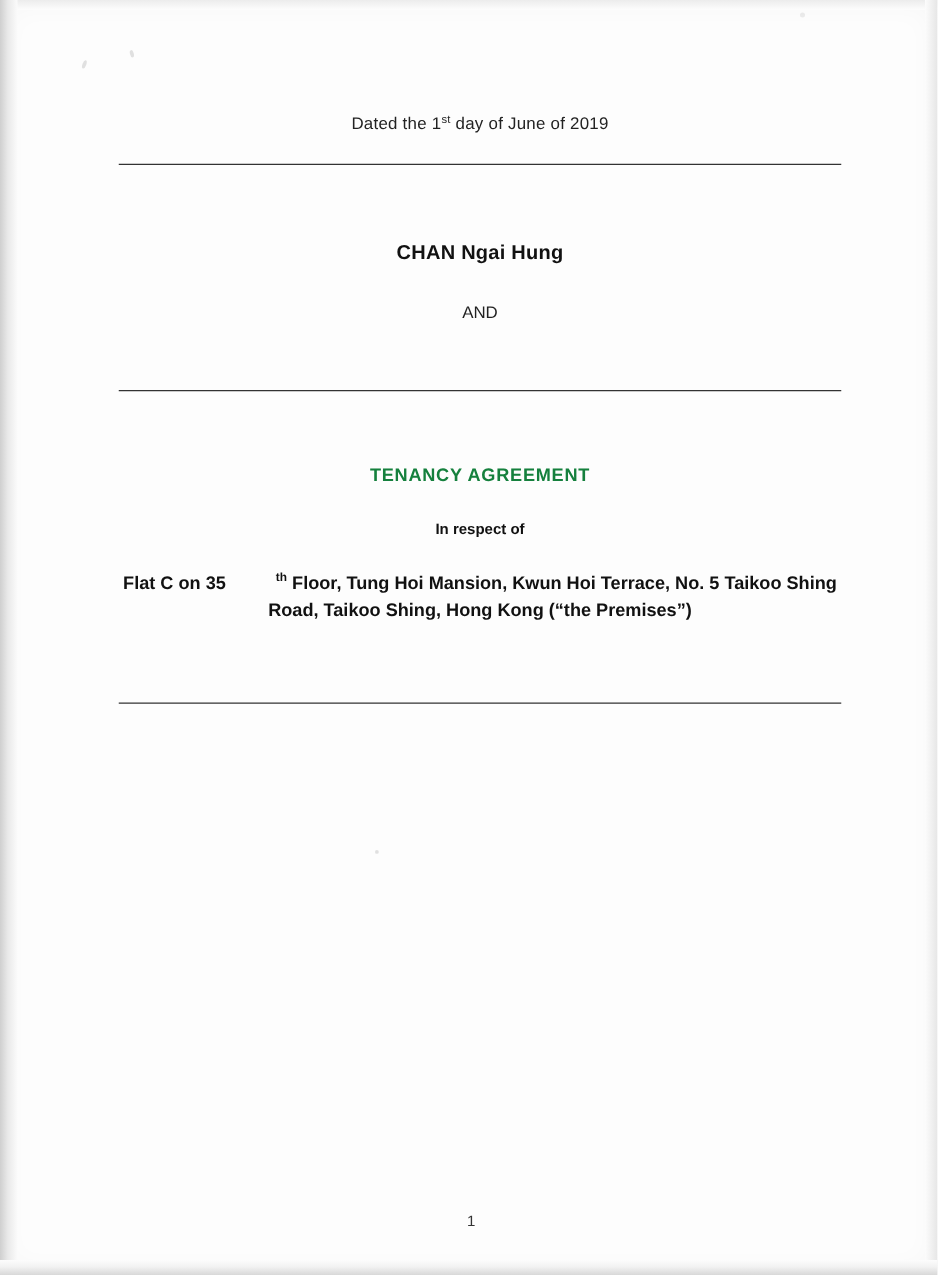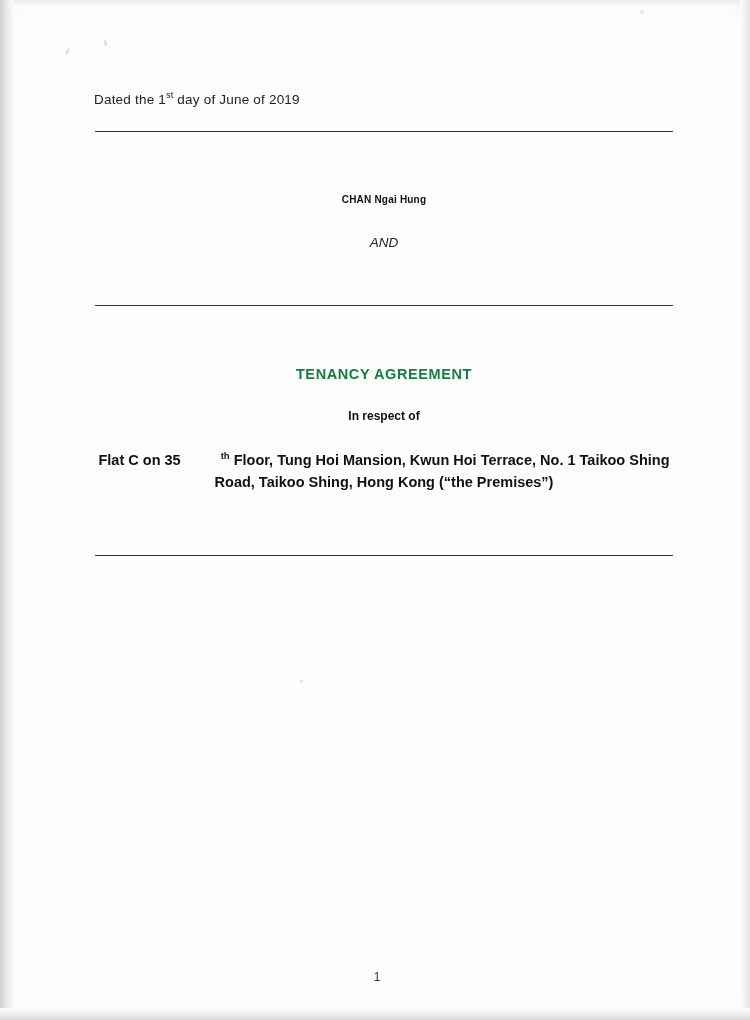--- a/index.html
+++ b/index.html
@@ -75,20 +75,21 @@
   }
 
   .content {
     position: absolute;
     left: 80px;
     top: 0;
     width: 580px;
   }
 
   .dated {
+    text-align: center;
     font-size: 13.5px;
     letter-spacing: 0.2px;
     margin-top: 82px;
     color: #222;
   }
   .dated sup {
     font-size: 9px;
     vertical-align: super;
   }
 
@@ -100,31 +101,30 @@
   }
   .rule-1 { margin-top: 24px; }
   .rule-2 { margin-top: 55px; }
   .rule-3 { margin-top: 62px; }
 
   .parties {
     text-align: center;
     margin-top: 62px;
   }
   .party {
-    font-size: 10px;
+    font-size: 16px;
     font-weight: bold;
     letter-spacing: 0.2px;
     color: #111;
   }
   .and {
     font-size: 13.5px;
     font-weight: normal;
     margin: 30px 0;
     color: #222;
-    font-style: italic;
   }
   .party-2 { margin-bottom: 0; }
 
   .title-block {
     text-align: center;
     margin-top: 60px;
   }
   .doc-title {
     font-size: 14.5px;
     font-weight: bold;
@@ -201,21 +201,21 @@
         <div class="party party-1">CHAN Ngai Hung</div>
         <div class="and">AND</div>
       </div>
 
       <div class="rule rule-2"></div>
 
       <div class="title-block">
         <div class="doc-title">TENANCY AGREEMENT</div>
         <div class="in-respect">In respect of</div>
         <div class="premises">
-          <span>Flat C on 35</span><sup>th</sup><span> Floor, Tung Hoi Mansion, Kwun Hoi Terrace, No. 1 Taikoo Shing</span><br>
+          <span>Flat C on 35</span><sup>th</sup><span> Floor, Tung Hoi Mansion, Kwun Hoi Terrace, No. 5 Taikoo Shing</span><br>
           <span>Road, Taikoo Shing, Hong Kong (“the Premises”)</span>
         </div>
       </div>
 
       <div class="rule rule-3"></div>
 
     </div>
 
     <div class="page-number">1</div>
   </div>

